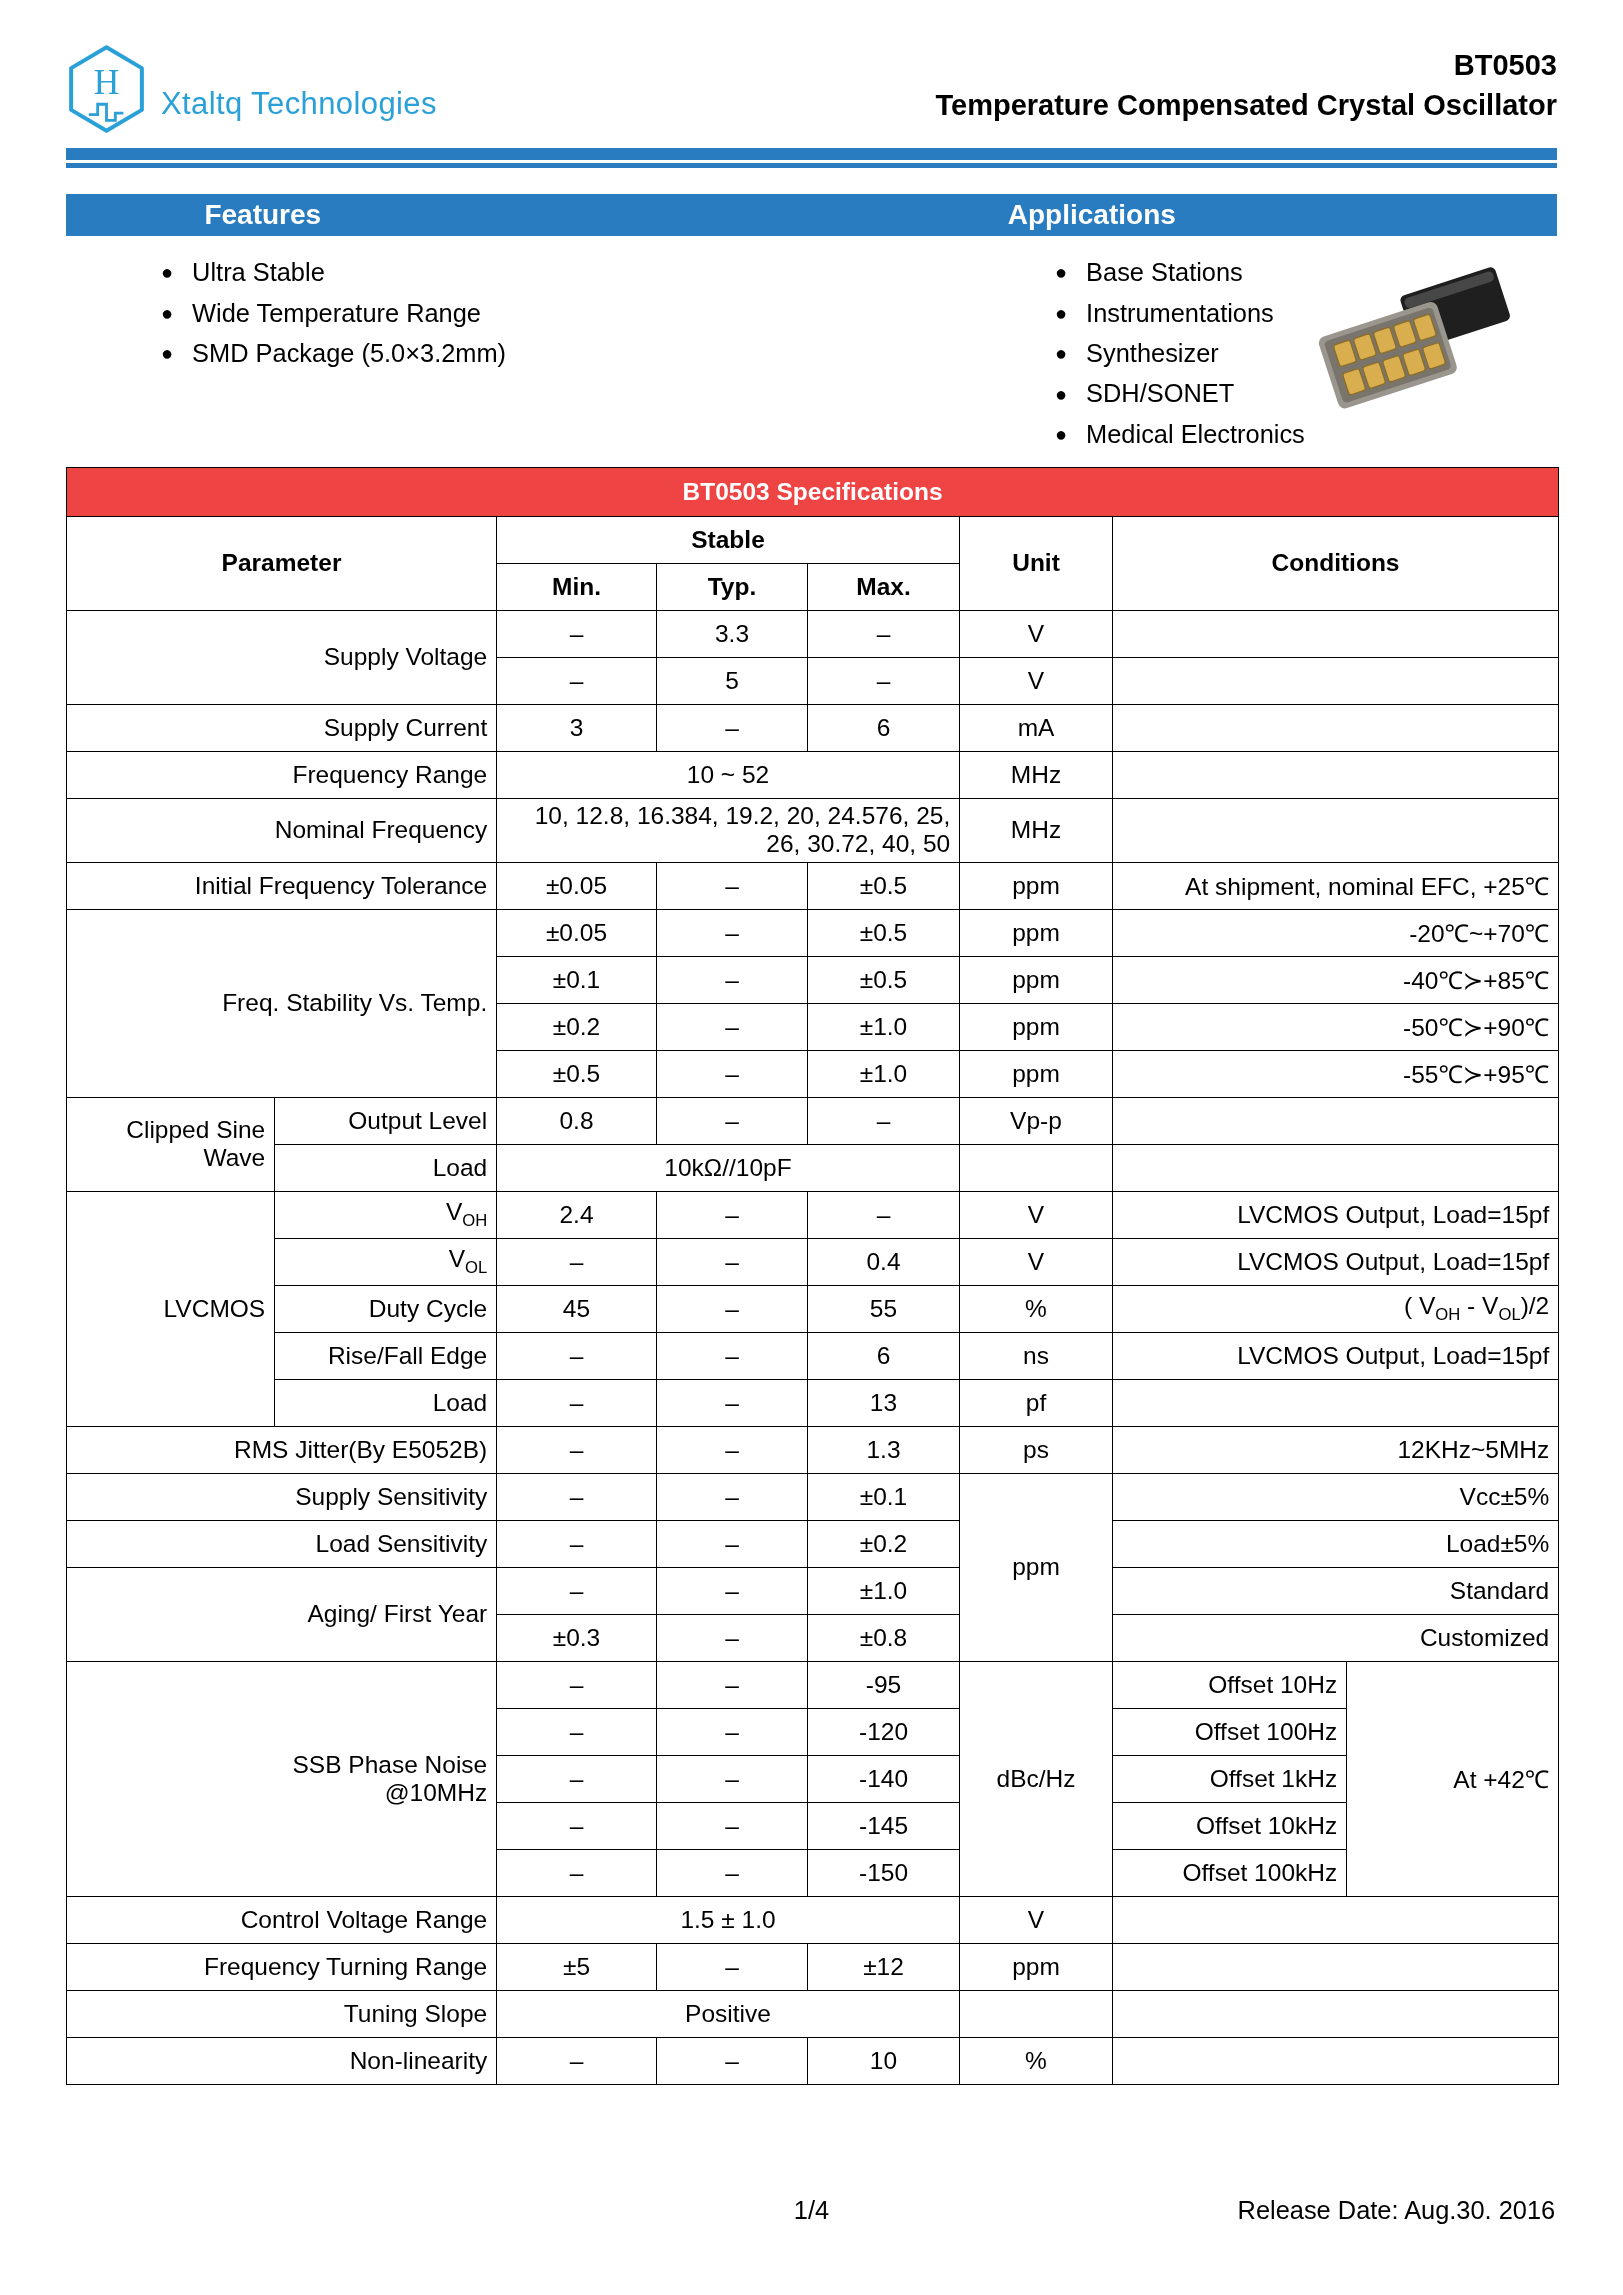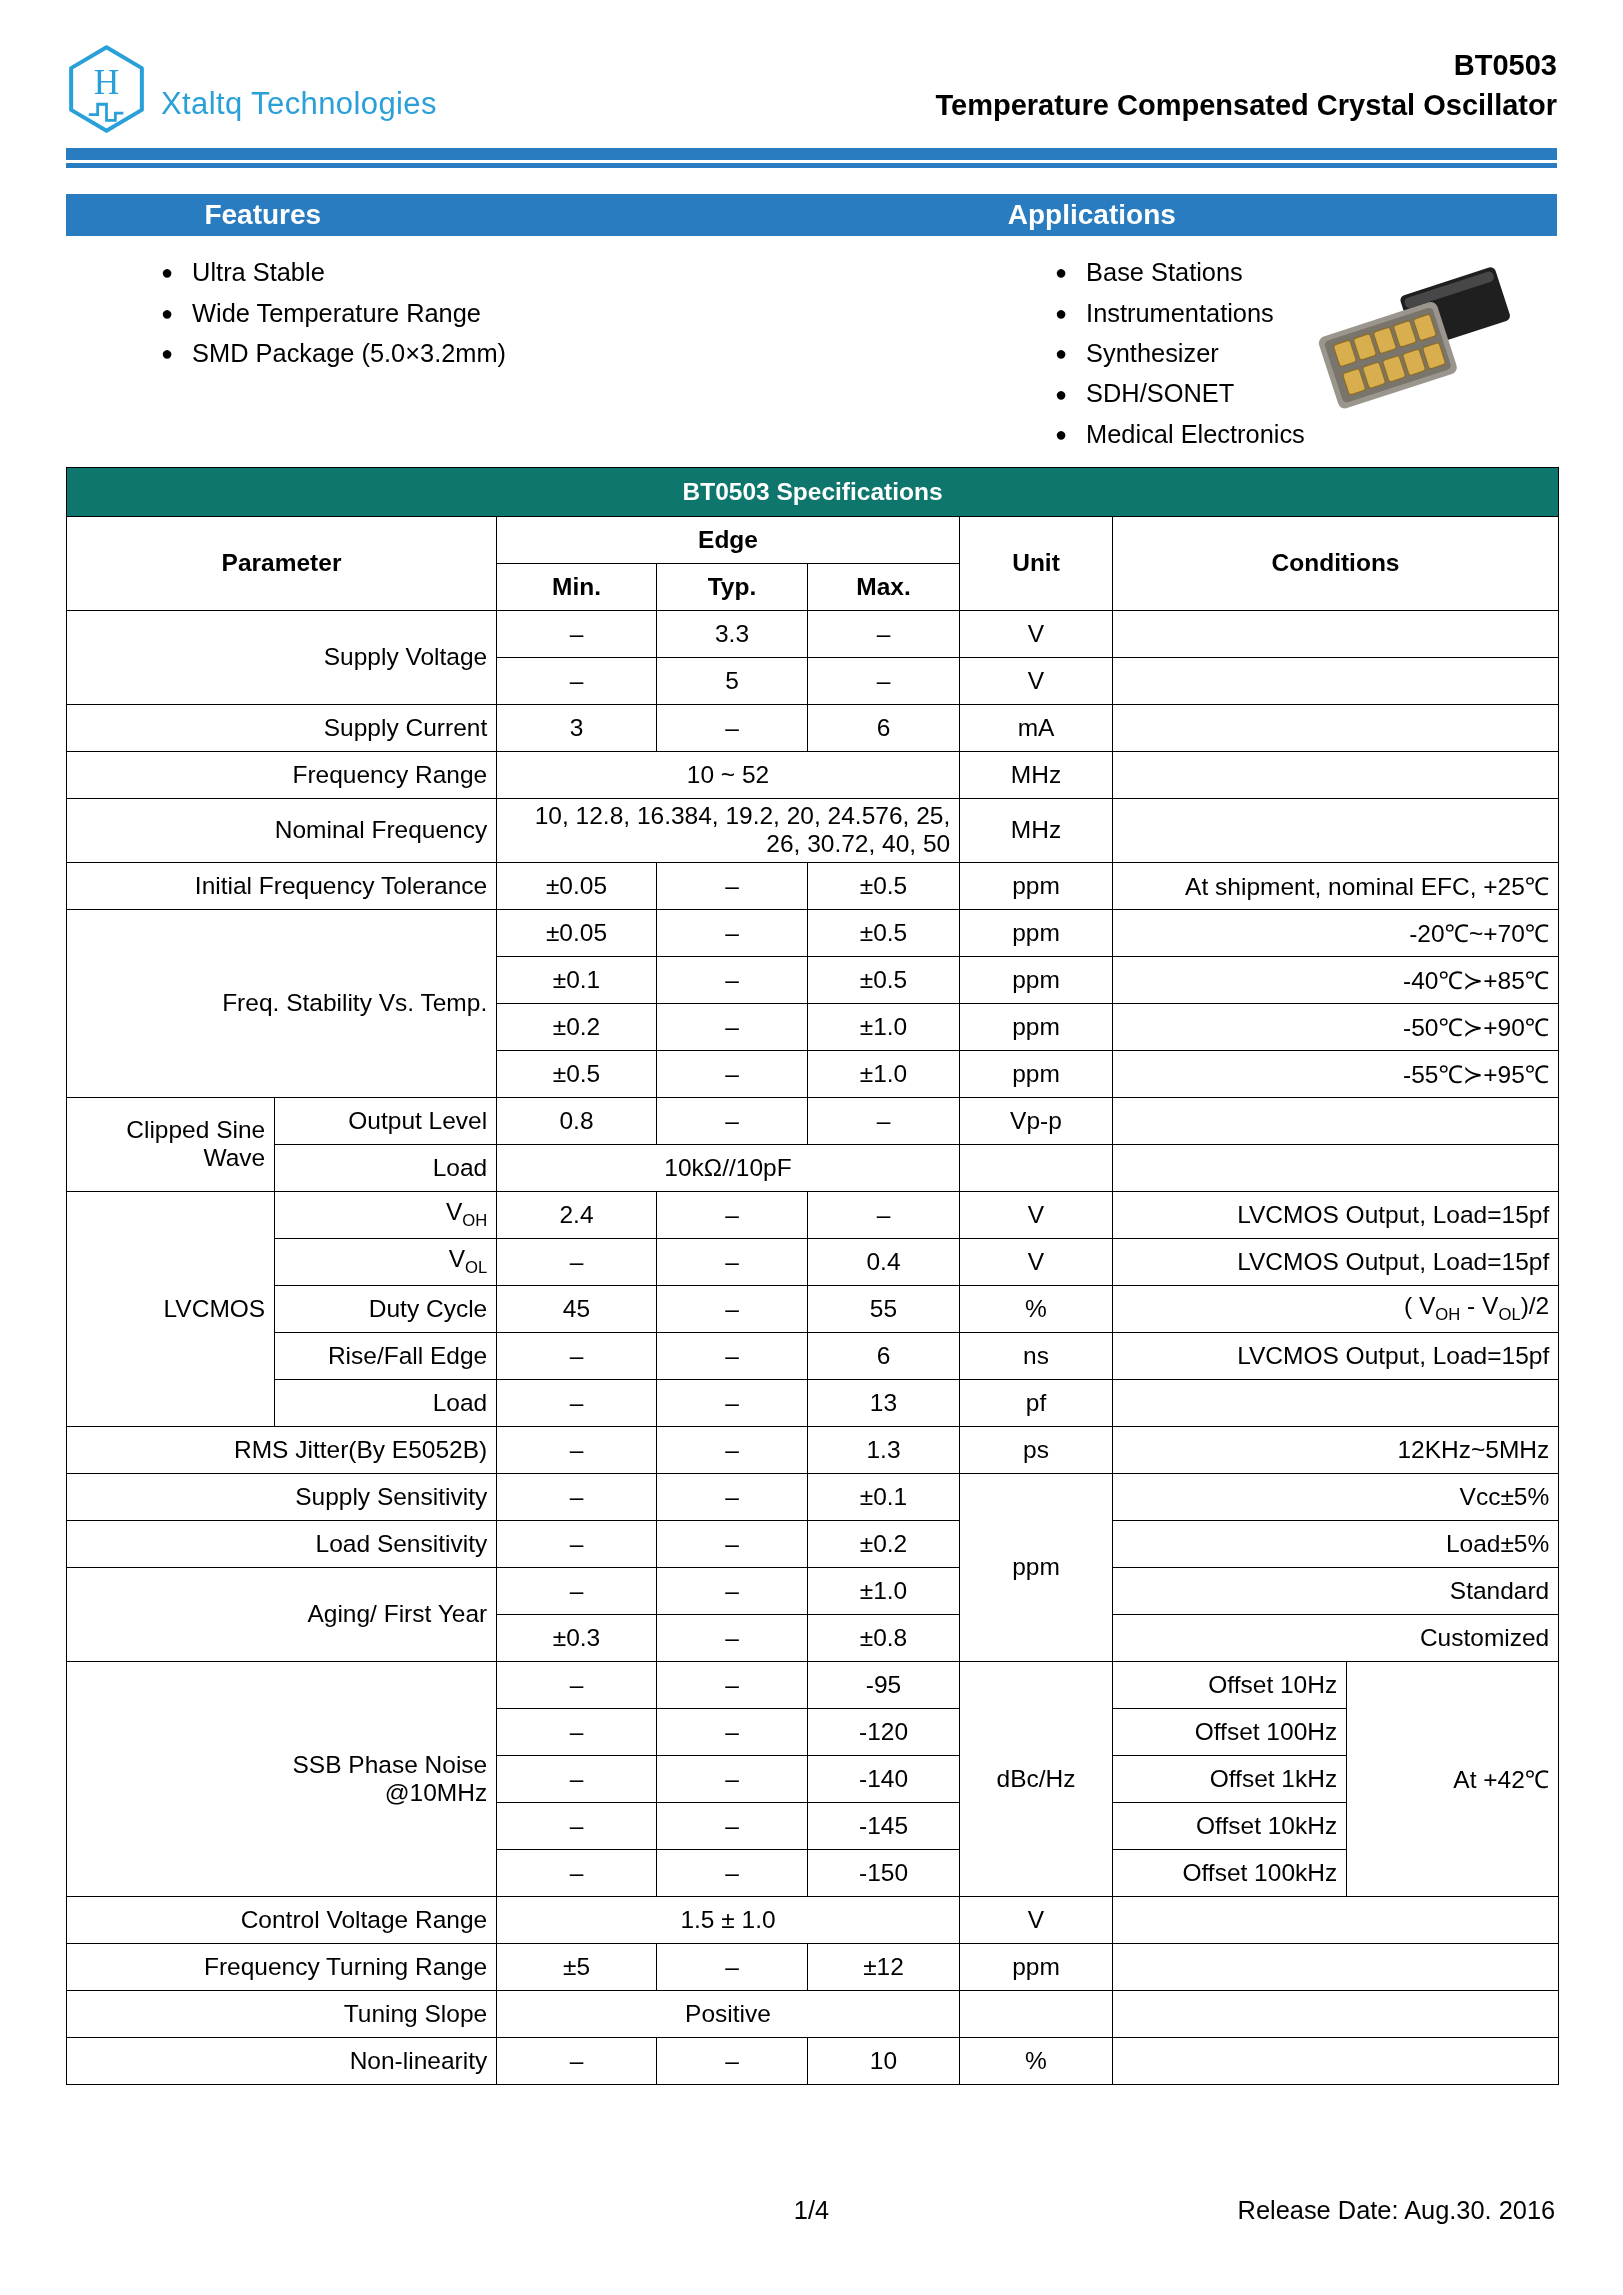--- a/index.html
+++ b/index.html
@@ -30,21 +30,21 @@
   .lists { position:relative; margin:19px 66px 0 66px; height:191px; }
   .lists ul { list-style:none; position:absolute; top:3.5px; }
   .features-list { left:95px; }
   .applications-list { left:989px; }
   .lists li { display:flex; align-items:baseline; gap:19px; font-size:25.4px; margin-bottom:11.4px; white-space:nowrap; }
   .bullet { font-size:20px; position:relative; top:-1.8px; }
   .chip { position:absolute; left:1243px; top:1.8px; overflow:visible; }
   
   table.spec { margin:21px 0 0 66px; border-collapse:collapse; table-layout:fixed; width:1492px; }
   table.spec th, table.spec td { border:1.8px solid #000; padding:3.5px 8.8px; font-size:24.5px; vertical-align:middle; }
-  .tbl-title { background:#0f766e; color:#fff; font-size:28px; font-weight:bold; text-align:center; height:49px; }
+  .tbl-title { background:#ef4444; color:#fff; font-size:28px; font-weight:bold; text-align:center; height:49px; }
   th.hdr { font-weight:bold; font-size:27px; text-align:center; height:41px; }
   table.spec tr { height:47px; }
   td.param { text-align:right; }
   td.c { text-align:center; }
   td.cond { text-align:right; }
   td.pre { white-space:pre-line;margin-left:28px; }
   sub { font-size:68%; }
   
   .footer { position:absolute; left:66px; right:66px; top:2196px; height:37px; font-size:25.4px; }
   .page-num { position:absolute; left:50%; transform:translateX(-50%); }
@@ -152,21 +152,21 @@
         <col style="width:153px">
         <col style="width:234px">
         <col style="width:212px">
     </colgroup>
     <thead>
       <tr>
         <th class="tbl-title" colspan="8">BT0503 Specifications</th>
       </tr>
       <tr>
         <th class="hdr" colspan="2" rowspan="2">Parameter</th>
-        <th class="hdr" colspan="3">Edge</th>
+        <th class="hdr" colspan="3">Stable</th>
         <th class="hdr" rowspan="2">Unit</th>
         <th class="hdr" colspan="2" rowspan="2">Conditions</th>
       </tr>
       <tr>
         <th class="hdr">Min.</th>
         <th class="hdr">Typ.</th>
         <th class="hdr">Max.</th>
       </tr>
     </thead>
     <tbody>

